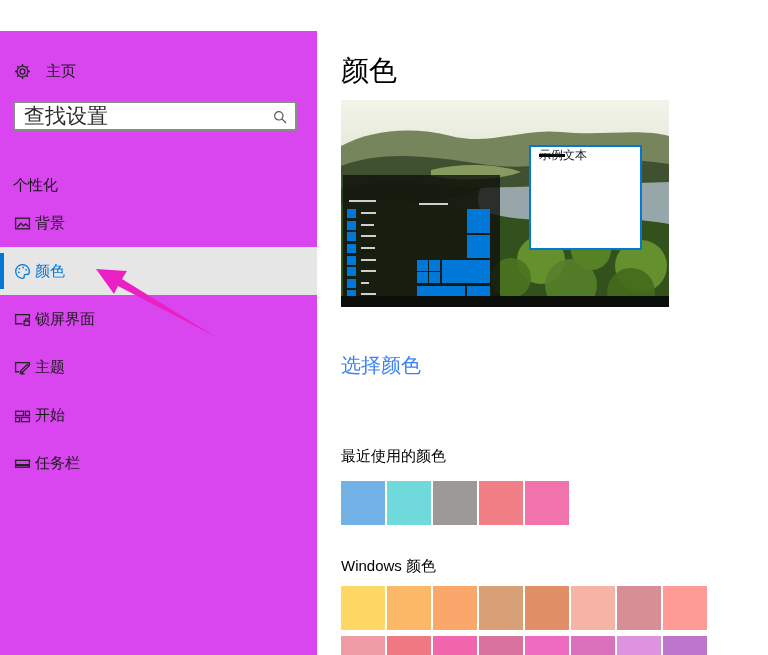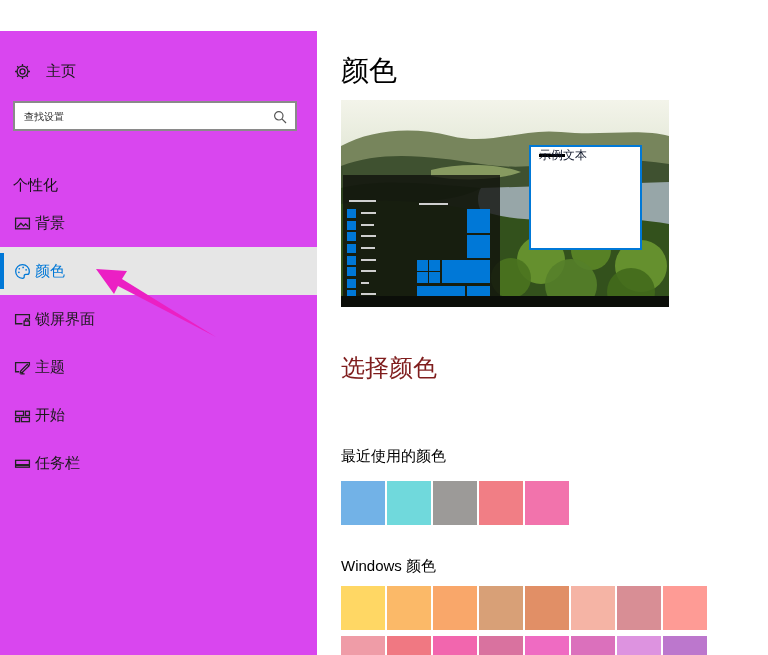--- a/index.html
+++ b/index.html
@@ -19,21 +19,21 @@
   .glyph-min { width:9px; height:1.5px; background:#000; display:block; }
   .glyph-max { width:10px; height:10px; border:1px solid #000; display:block; }
 
   
   .sidebar { position:absolute; left:0; top:31px; width:317px; height:624px; background:#d946ef;padding-left:32px; }
   .home-row { position:absolute; left:0; top:25px; width:317px; height:30px; display:flex; align-items:center; }
   .home-row .nav-icon { margin-left:14px; }
   .home-row .nav-label { margin-left:15px; font-size:15px; }
   .searchbox { position:absolute; left:13px; top:70px; width:284px; height:30px; border:2px solid #8a8a8a; background:#fff; }
   .searchbox input { position:absolute; left:0; top:0; width:100%; height:100%; border:none; outline:none;
-    padding:0 30px 0 9px; font-size:10px; font-family:inherit; color:#222; background:transparent; }
+    padding:0 30px 0 9px; font-size:21px; font-family:inherit; color:#222; background:transparent; }
   .searchbox input::placeholder { color:#2b2b2b; opacity:1; }
   .search-glyph { position:absolute; right:7px; top:6px; }
   .section-label { position:absolute; left:13px; top:145px; font-size:15px; color:#111; }
   .nav-item { position:absolute; left:0; width:317px; height:48px; display:flex; align-items:center; cursor:pointer; }
   .nav-item .nav-icon { margin-left:14px; width:17px; height:17px; }
   .nav-item .nav-label { margin-left:4px; font-size:15px; color:#1a1a1a; }
   .nav-item.selected { background:var(--selbg); }
   .nav-item.selected::before { content:""; position:absolute; left:0; top:6px; bottom:6px; width:4px; background:var(--accent); }
   .nav-item.selected .nav-label { color:var(--accent); }
   .nav-icon svg { display:block; }
@@ -46,21 +46,21 @@
   .preview svg.landscape { position:absolute; left:0; top:0; }
   .start-panel { position:absolute; left:2px; top:75px; width:157px; height:121px; background:rgba(16,18,12,0.80); }
   .mini { position:absolute; background:var(--accent); }
   .mini-line { position:absolute; background:#cfcfcf; height:2px; }
   .tile-aa { display:flex; align-items:center; justify-content:center; color:#fff; font-size:17px; }
   .sample-window { position:absolute; left:188px; top:45px; width:113px; height:105px; background:#fff;
     border:2px solid var(--accent); }
   .sample-dash { position:absolute; left:8px; top:7px; width:26px; height:3px; background:#000; }
   .sample-text { position:absolute; left:8px; top:0; font-size:12px; color:#0f172a; }
 
-  .sub-heading { position:absolute; left:0; top:321px; font-size:24px; font-weight:400; color:#7f1d1d; }
+  .sub-heading { position:absolute; left:0; top:321px; font-size:20px; font-weight:400; color:#3b82f6; }
   .checkbox-row { position:absolute; left:0; top:373px; display:flex; align-items:center; }
   .checkbox { width:19px; height:19px; border:2px solid #909090; background:#fff; }
   .checkbox-label { margin-left:11px; font-size:15px; color:#a6a6a6; }
 
   .group-label { position:absolute; left:0; font-size:15px; color:#000; }
   .group-label.recent { top:396px;margin-top:20px; }
   .group-label.windows { top:526px; }
   .swatch-row { position:absolute; left:0; display:flex; gap:2px; }
   .swatch-row.recent { top:450px; }
   .swatch-row.win1 { top:555px; }

